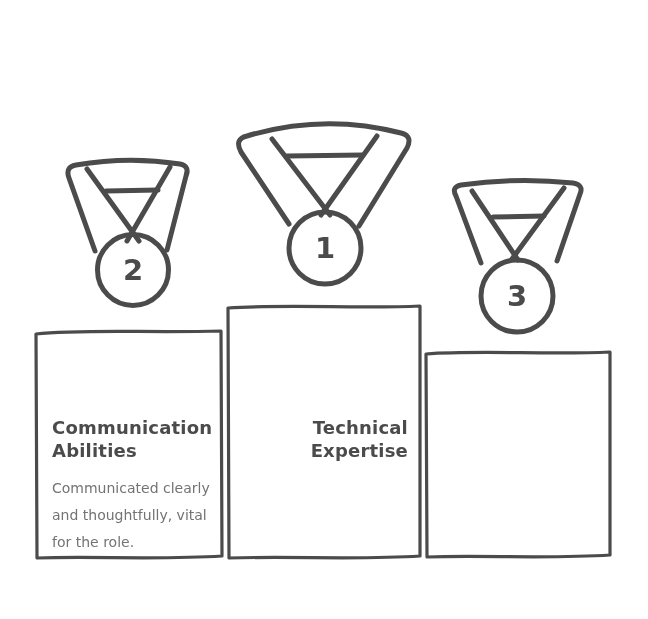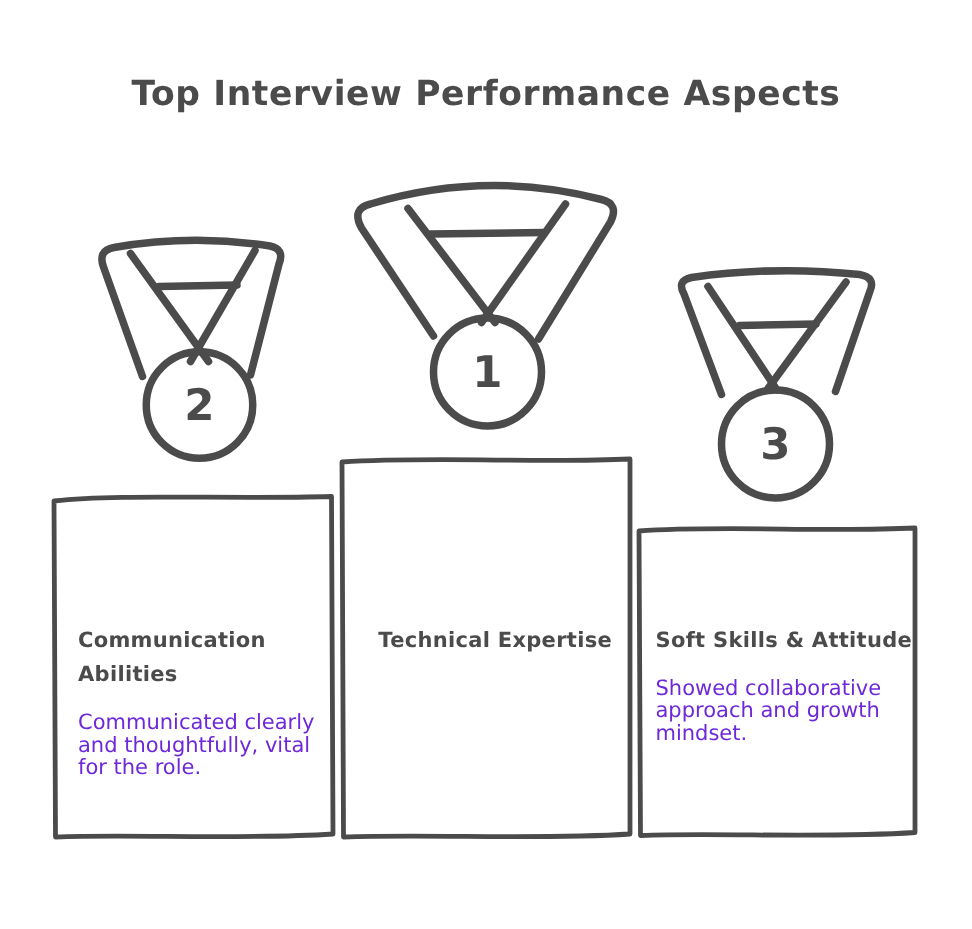--- a/index.html
+++ b/index.html
@@ -44,42 +44,41 @@
     font-weight: bold;
     fill: #4b4b4b;
   }
 
   .card {
     position: absolute;
     top: 416px;
     color: #4b4b4b;
   }
   .card-heading {
-    font-size: 14px;
+    font-size: 18px;
     font-weight: bold;
     line-height: 23px;
     letter-spacing: 0.2px;
   }
   .card-body {
     margin-top: 13px;
     font-size: 14px;
-    line-height: 15px;
-    color: #6d28d9;
+    line-height: 27px;
+    color: #737373;
   }
 
   .card-2 { left: 52px;  width: 170px; }
   .card-1 { left: 244px; width: 164px; text-align: right; }
   .card-3 { left: 437px; width: 172px; }
 </style>
 </head>
 <body>
 
 <div class="canvas">
 
-  <div class="title">Top Interview Performance Aspects</div>
 
   <svg class="graphic" width="648" height="619" viewBox="0 0 648 619">
 
     <g>
       <path class="ink-stroke medal-stroke" d="M 95 251 L 69 178 Q 65 167 76 165 Q 128 156 180 164 Q 190 166 186 176 L 167 250"></path>
       <path class="ink-stroke medal-stroke" d="M 87 169 L 139 241"></path>
       <path class="ink-stroke medal-stroke" d="M 170 167 L 127 241"></path>
       <path class="ink-stroke medal-stroke" d="M 106 191 L 158 190"></path>
       <circle class="ink-stroke medal-stroke" cx="133" cy="270" r="35.5"></circle>
       <text class="medal-num" x="133" y="280" text-anchor="middle">2</text>
@@ -112,18 +111,14 @@
 
   <div class="card card-2">
     <div class="card-heading">Communication Abilities</div>
     <div class="card-body">Communicated clearly and thoughtfully, vital for the role.</div>
   </div>
 
   <div class="card card-1">
     <div class="card-heading">Technical Expertise</div>
   </div>
 
-  <div class="card card-3">
-    <div class="card-heading">Soft Skills &amp; Attitude</div>
-    <div class="card-body">Showed collaborative approach and growth mindset.</div>
-  </div>
 
 </div>
 
 </body></html>

